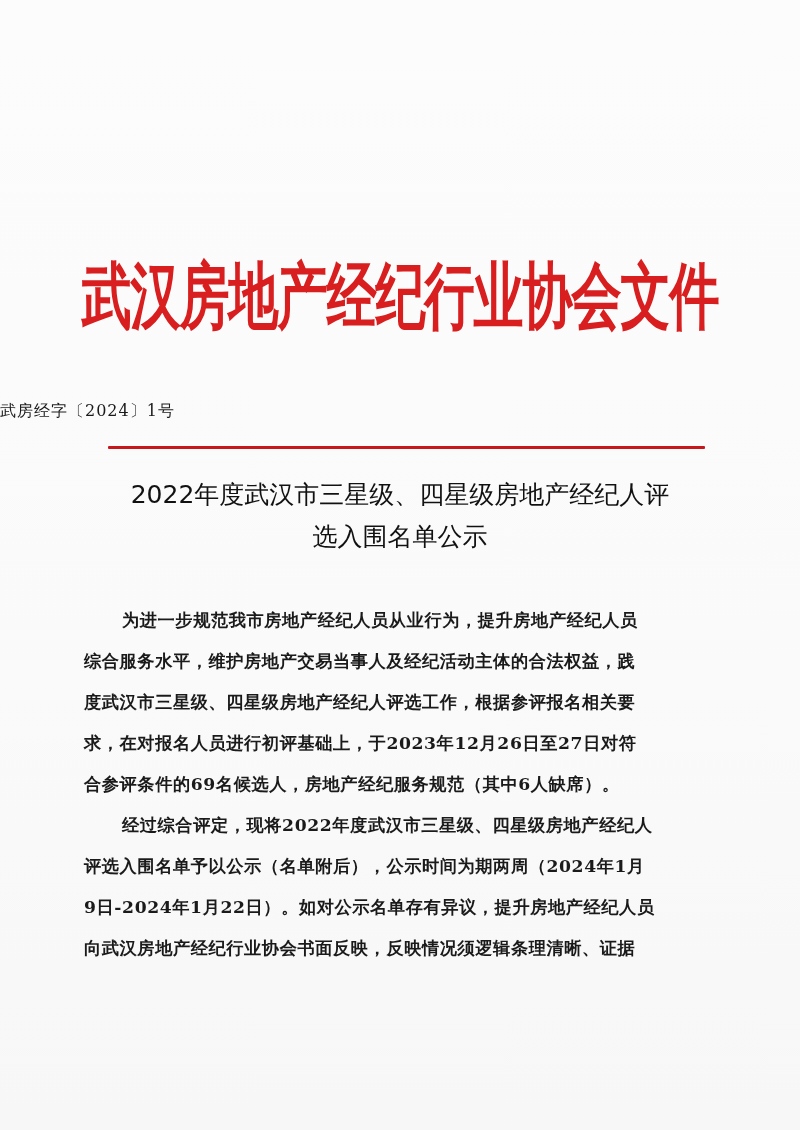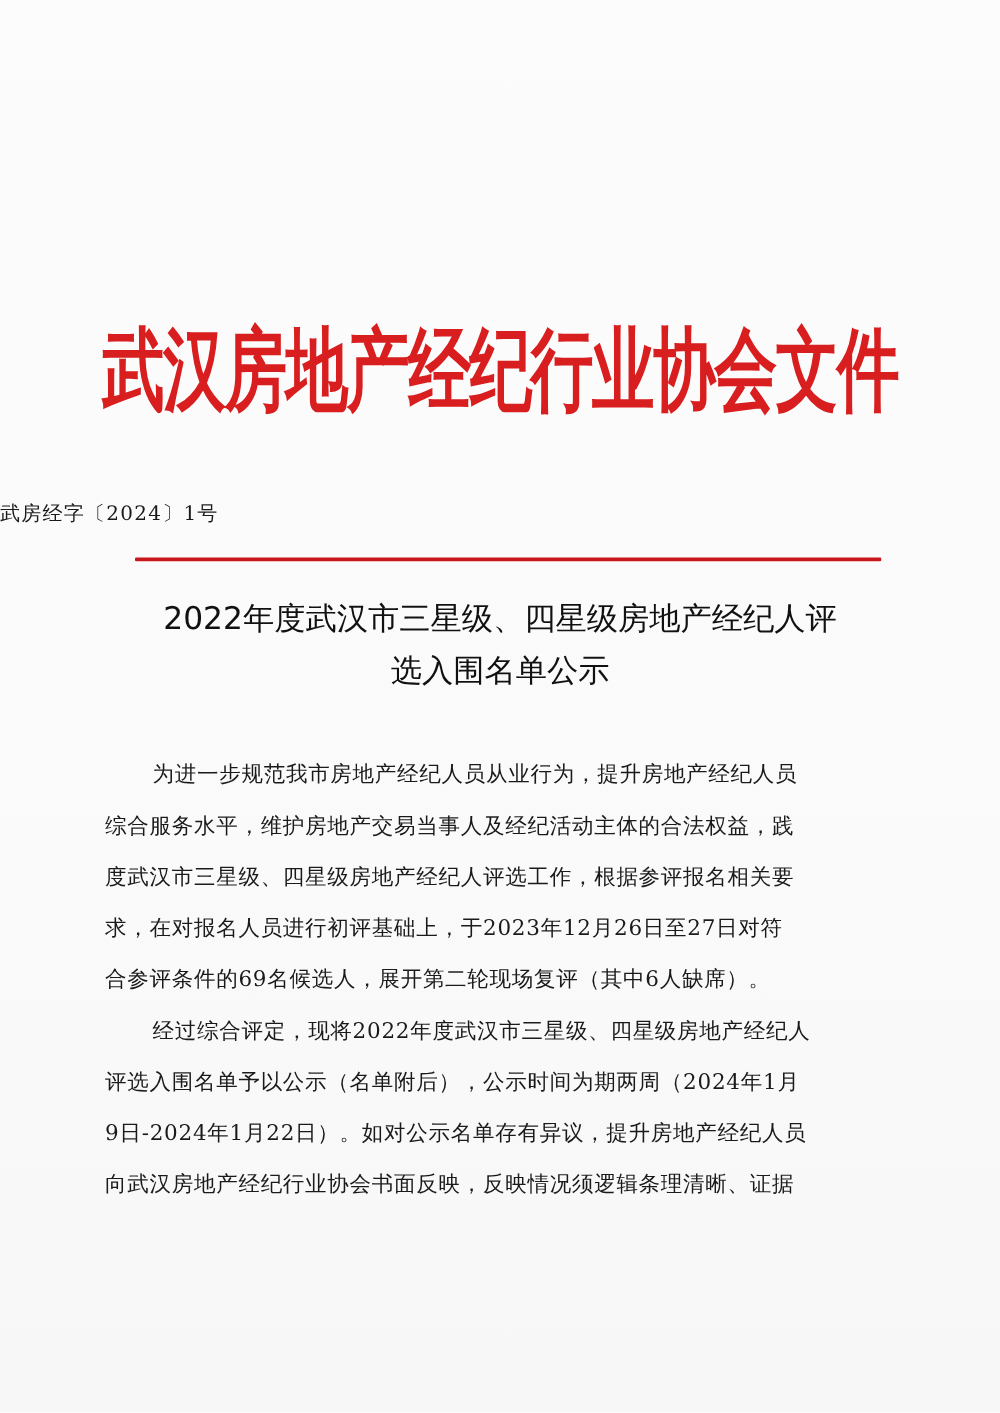--- a/index.html
+++ b/index.html
@@ -30,20 +30,21 @@
   .title {
     position: absolute; left: 60px; right: 60px; top: 474px;
     text-align: center;
     font-family: "DejaVu Sans", "Liberation Sans", sans-serif;
     font-size: 25px; line-height: 42px; color: #111;
   }
   .body-text {
     position: absolute; left: 84px; width: 640px; top: 600px;
     font-size: 17.2px; line-height: 41px; text-align: justify;
     letter-spacing: 0.6px;
+    font-weight: bold;
   }
   .body-text .line { display: block; white-space: nowrap; }
   .body-text .first { padding-left: 38px; }
   .p2 { margin-top: 0; }
 </style>
 </head>
 <body>
 
 <div class="page">
 
@@ -57,21 +58,21 @@
     <div>2022年度武汉市三星级、四星级房地产经纪人评</div>
     <div>选入围名单公示</div>
   </div>
 
   <div class="body-text">
     <div class="para p1">
       <span class="line first">为进一步规范我市房地产经纪人员从业行为，提升房地产经纪人员</span>
       <span class="line">综合服务水平，维护房地产交易当事人及经纪活动主体的合法权益，践</span>
       <span class="line">度武汉市三星级、四星级房地产经纪人评选工作，根据参评报名相关要</span>
       <span class="line">求，在对报名人员进行初评基础上，于2023年12月26日至27日对符</span>
-      <span class="line">合参评条件的69名候选人，展开第二轮现场复评（其中6人缺席）。</span>
+      <span class="line">合参评条件的69名候选人，房地产经纪服务规范（其中6人缺席）。</span>
     </div>
     <div class="para p2">
       <span class="line first">经过综合评定，现将2022年度武汉市三星级、四星级房地产经纪人</span>
       <span class="line">评选入围名单予以公示（名单附后），公示时间为期两周（2024年1月</span>
       <span class="line">9日-2024年1月22日）。如对公示名单存有异议，提升房地产经纪人员</span>
       <span class="line">向武汉房地产经纪行业协会书面反映，反映情况须逻辑条理清晰、证据</span>
     </div>
   </div>
 
 </div>

